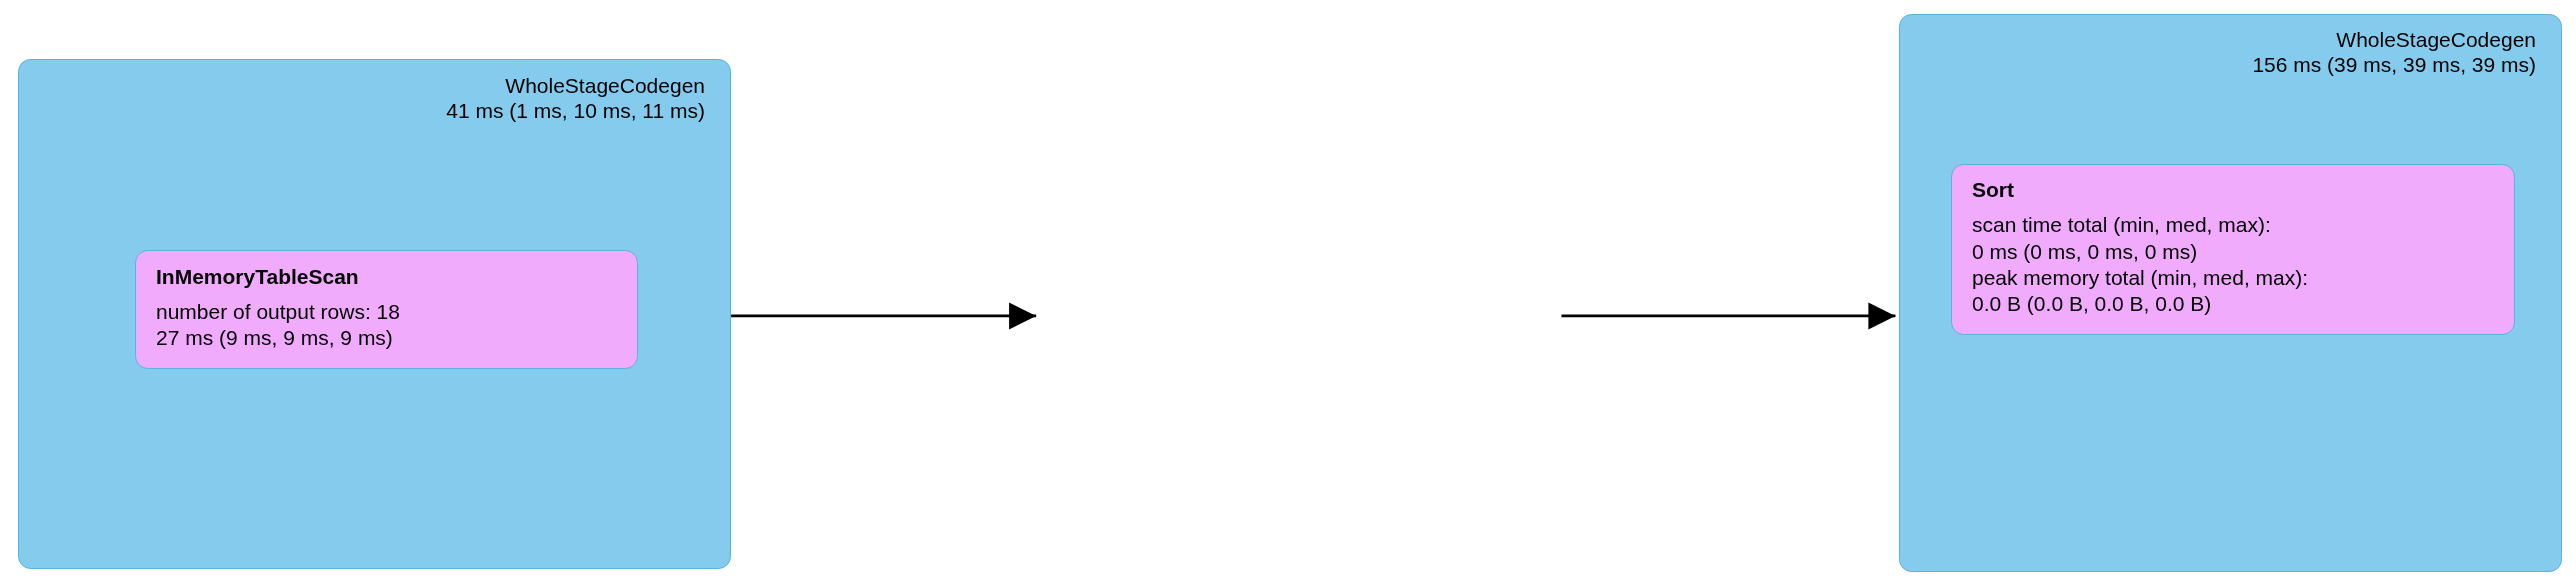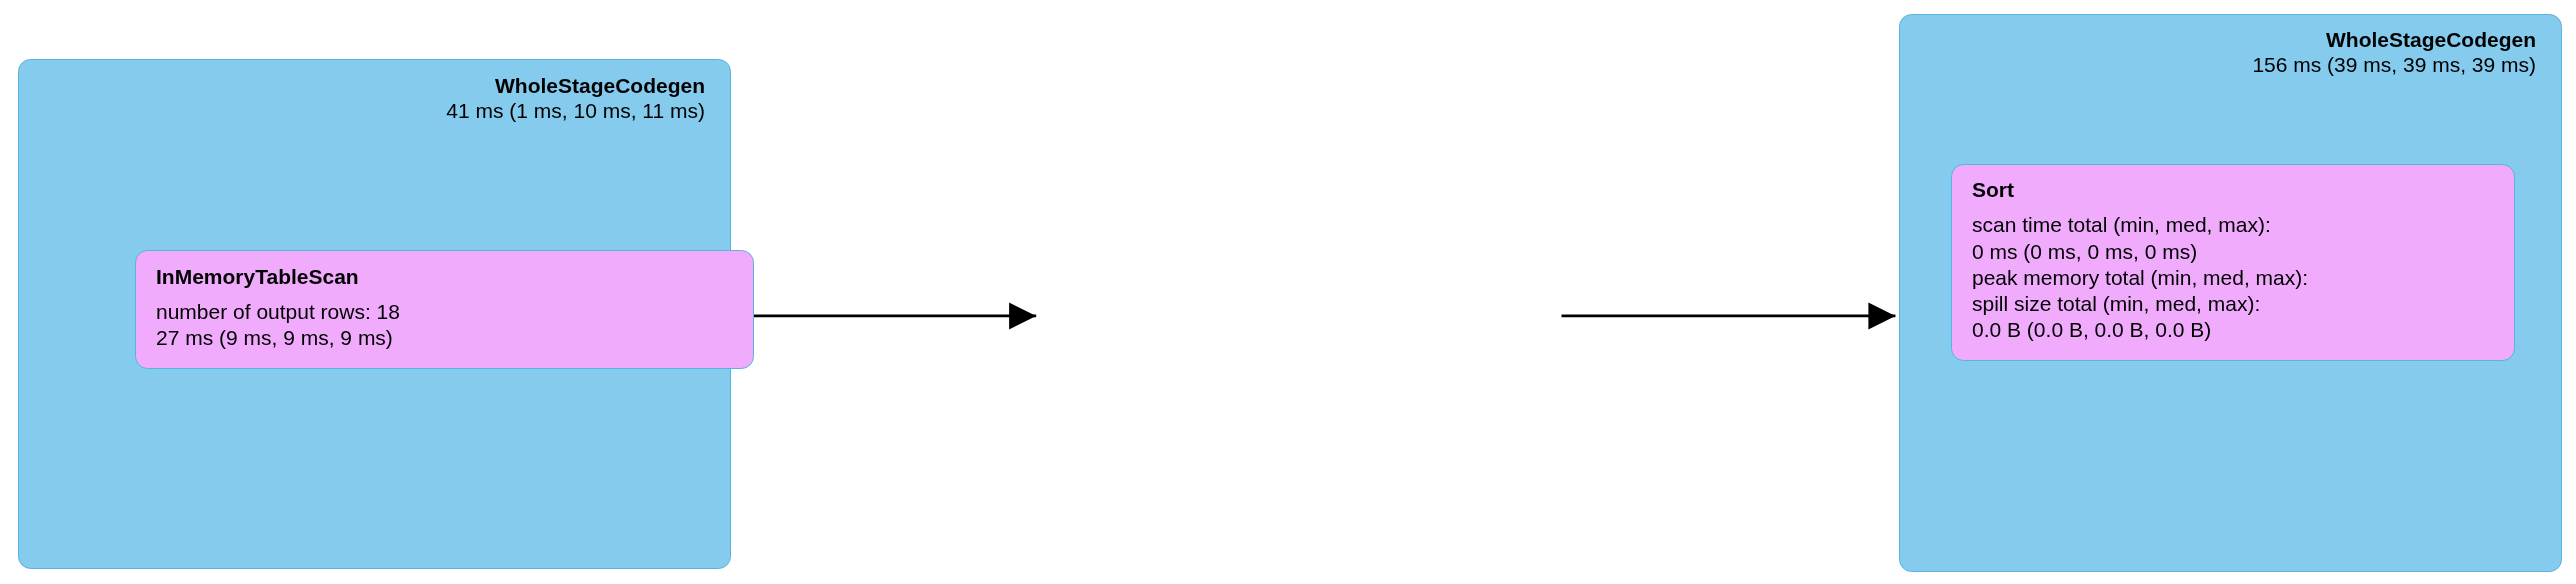--- a/index.html
+++ b/index.html
@@ -21,21 +21,21 @@
     border: 1.8px solid #57b4e0;
     border-radius: 12.6px;
     box-sizing: border-box;
   }
   .outer-header {
     text-align: right;
     padding: 12.6px 25px 9px 25px;
     line-height: 1.2;
   }
   .outer-title {
-    font-weight: 700;
+    font-weight: 400;
   }
   .inner-node {
     position: absolute;
     background: #f0abfc;
     border: 1.8px solid #57b4e0;
     border-radius: 12.6px;
     box-sizing: border-box;
     padding: 12.6px 20px 16.2px 20px;
     line-height: 1.25;
   }
@@ -65,37 +65,36 @@
     </defs>
     <line x1="810" y1="350" x2="1148" y2="350" stroke="#000" stroke-width="3" marker-end="url(#arrowhead)"></line>
     <line x1="1730" y1="350" x2="2100" y2="350" stroke="#000" stroke-width="3" marker-end="url(#arrowhead)"></line>
   </svg>
 
   <div class="outer-stage" style="left:18px; top:59px; width:713px; height:510px;">
     <div class="outer-header">
       <div class="outer-title">WholeStageCodegen</div>
       <div>41 ms (1 ms, 10 ms, 11 ms)</div>
     </div>
-    <div class="inner-node" style="left:116px; top:190px; width:619px;">
+    <div class="inner-node" style="left:116px; top:190px; width:503px;">
       <div class="inner-title">InMemoryTableScan</div>
       <div>number of output rows: 18</div>
       <div>27 ms (9 ms, 9 ms, 9 ms)</div>
     </div>
   </div>
 
 
   <div class="outer-stage" style="left:1899px; top:13.5px; width:663px; height:558px;">
     <div class="outer-header">
       <div class="outer-title">WholeStageCodegen</div>
       <div>156 ms (39 ms, 39 ms, 39 ms)</div>
     </div>
     <div class="inner-node" style="left:51px; top:149px; width:564px;">
       <div class="inner-title">Sort</div>
       <div>scan time total (min, med, max):</div>
       <div>0 ms (0 ms, 0 ms, 0 ms)</div>
       <div>peak memory total (min, med, max):</div>
-      <div>spill size total (min, med, max):</div>
       <div>0.0 B (0.0 B, 0.0 B, 0.0 B)</div>
     </div>
   </div>
 
 </div>
 
 
 </body></html>

